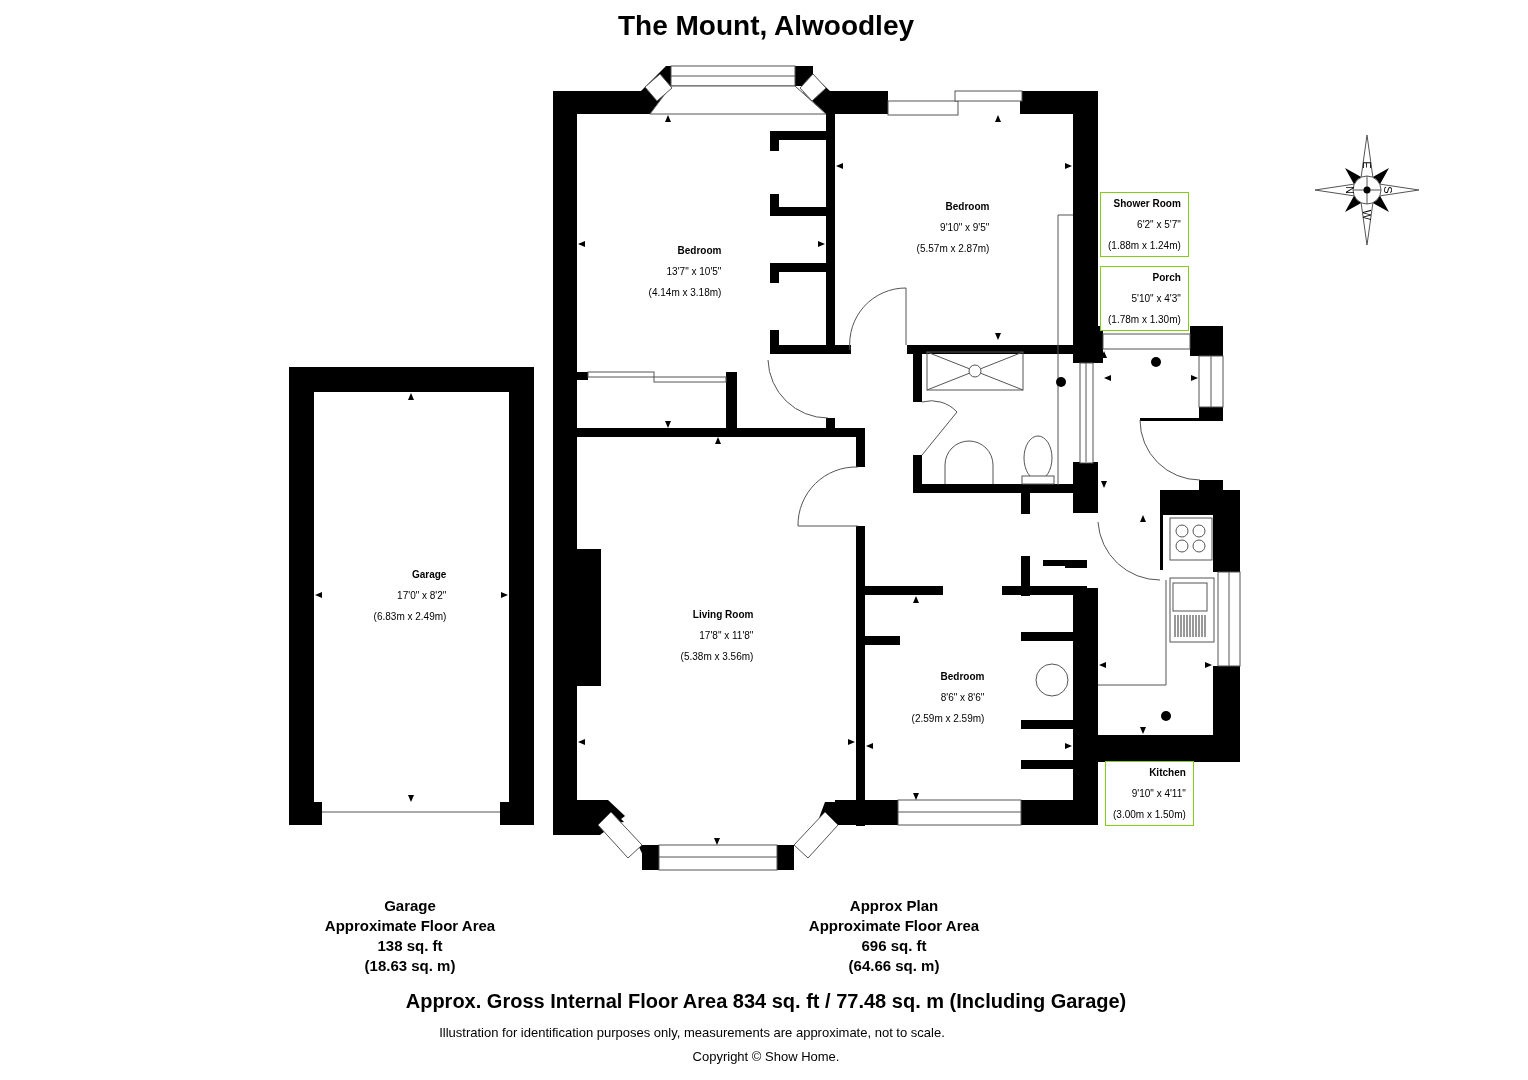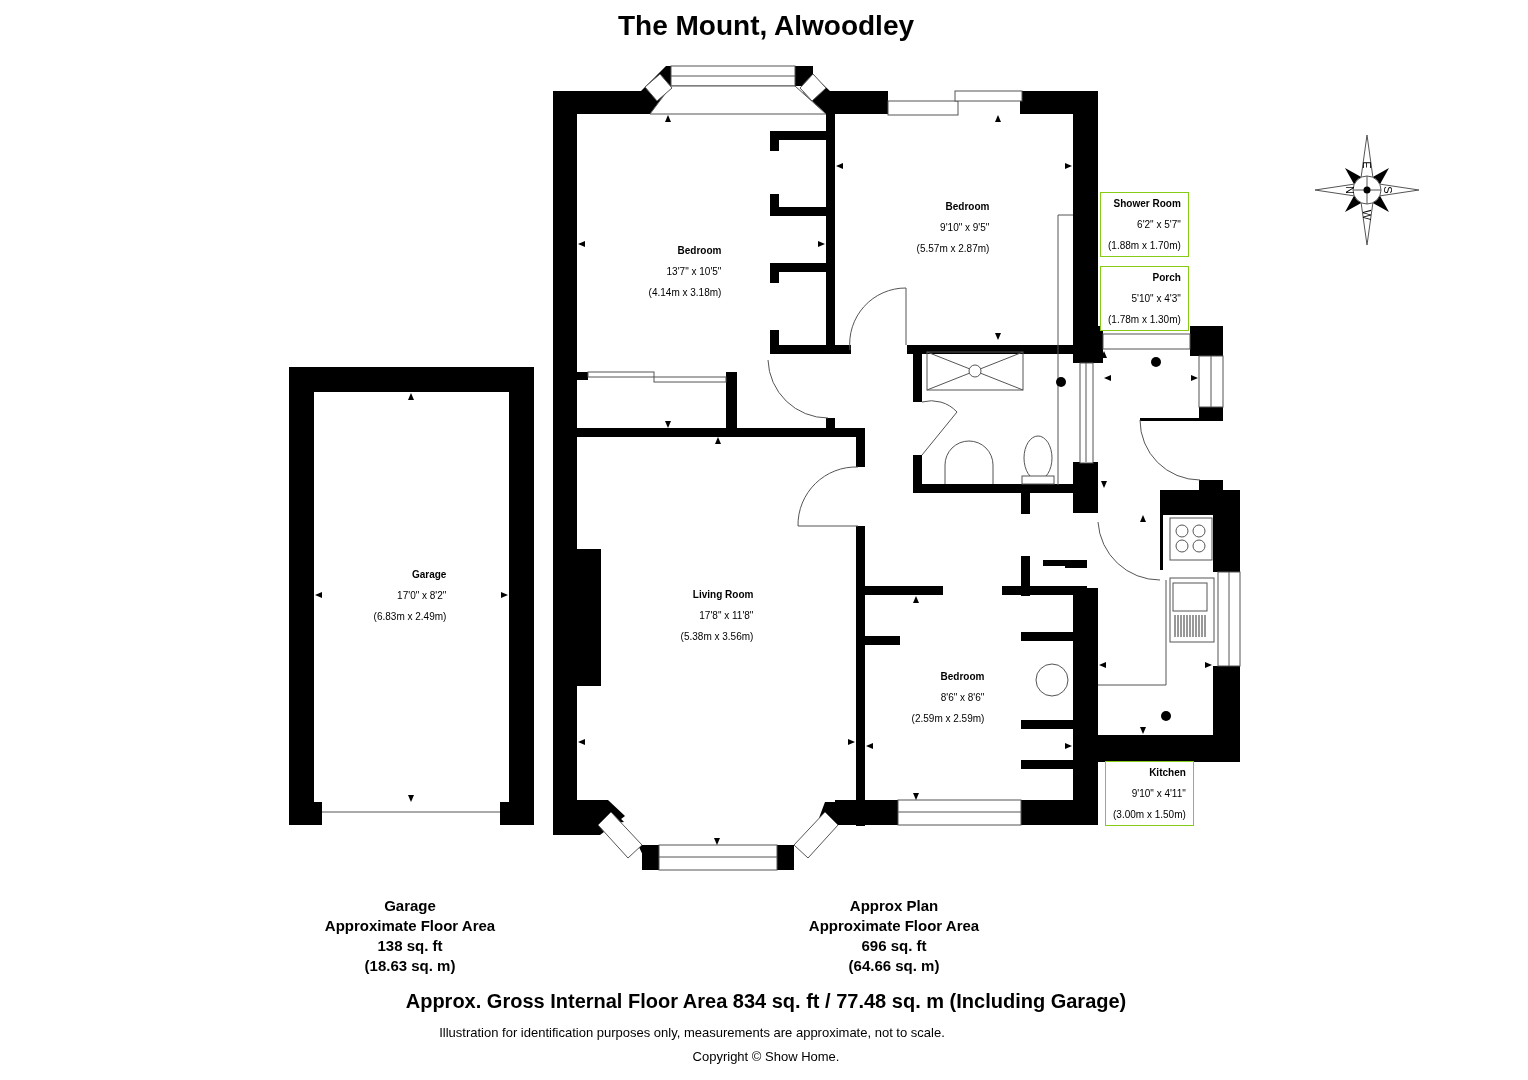--- a/index.html
+++ b/index.html
@@ -232,39 +232,39 @@
 <div class="room-label" style="left:685px; top:240px;">
   <div class="name">Bedroom</div>
   <div>13'7" x 10'5"</div>
   <div>(4.14m x 3.18m)</div>
 </div>
 <div class="room-label" style="left:953px; top:196px;">
   <div class="name">Bedroom</div>
   <div>9'10" x 9'5"</div>
   <div>(5.57m x 2.87m)</div>
 </div>
-<div class="room-label" style="left:717px; top:584px;">
+<div class="room-label" style="left:717px; top:604px;">
   <div class="name">Living Room</div>
   <div>17'8" x 11'8"</div>
   <div>(5.38m x 3.56m)</div>
 </div>
 <div class="room-label" style="left:948px; top:666px;">
   <div class="name">Bedroom</div>
   <div>8'6" x 8'6"</div>
   <div>(2.59m x 2.59m)</div>
 </div>
 <div class="room-label" style="left:410px; top:564px;">
   <div class="name">Garage</div>
   <div>17'0" x 8'2"</div>
   <div>(6.83m x 2.49m)</div>
 </div>
 <div class="room-label boxed" style="left:1100px; top:192px;">
   <div class="name">Shower Room</div>
   <div>6'2" x 5'7"</div>
-  <div>(1.88m x 1.70m)</div>
+  <div>(1.88m x 1.24m)</div>
 </div>
 <div class="room-label boxed" style="left:1100px; top:266px;">
   <div class="name">Porch</div>
   <div>5'10" x 4'3"</div>
   <div>(1.78m x 1.30m)</div>
 </div>
 <div class="room-label boxed" style="left:1105px; top:761px;">
   <div class="name">Kitchen</div>
   <div>9'10" x 4'11"</div>
   <div>(3.00m x 1.50m)</div>

